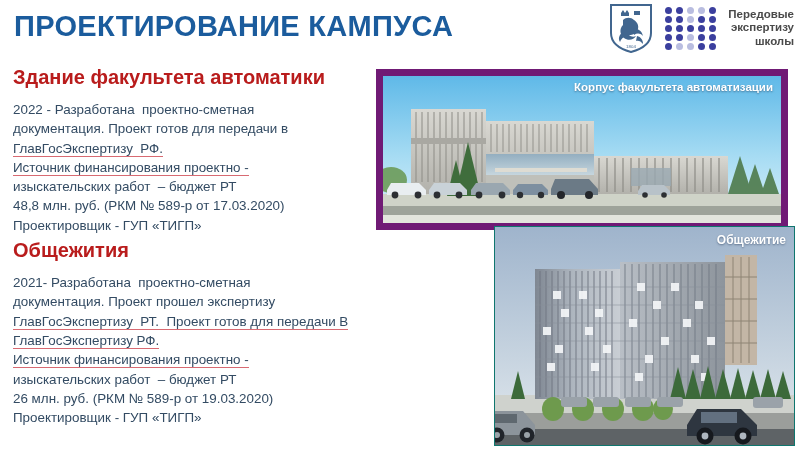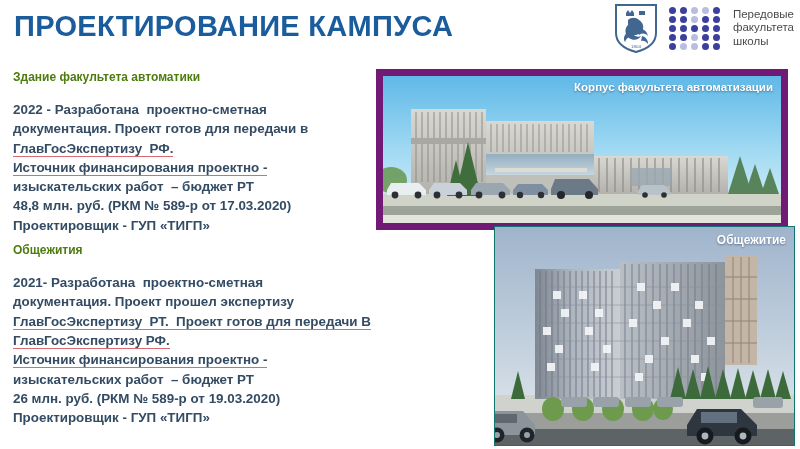--- a/index.html
+++ b/index.html
@@ -20,32 +20,31 @@
   .brand{
     position:absolute;right:6px;top:2px;
     display:flex;align-items:center;gap:10px;height:52px;
   }
   .shield{width:44px;height:50px;display:block;}
   .dotgrid{display:grid;grid-template-columns:repeat(5,10px);grid-template-rows:repeat(5,8px);
            gap:1px;width:55px;}
   .dot{width:7px;height:7px;border-radius:50%;background:#3b3f9e;align-self:center;justify-self:center;}
   .dot.pale{background:#b9bde0;}
   .brandtext{
-    font-size:11.5px;line-height:13.5px;font-weight:normal;color:#4a4a4a;white-space:nowrap;
+    font-size:11.5px;line-height:13.5px;font-weight:bold;color:#4a4a4a;white-space:nowrap;text-align:right;
   }
 
   
   .col-left{position:absolute;left:13px;top:68px;width:380px;}
   .sec-head{
-    font-size:12px;font-weight:bold;color:#4d7c0f;margin:0 0 14px 0;line-height:18px;
+    font-size:20px;font-weight:bold;color:#b91c1c;margin:0 0 14px 0;line-height:18px;
   }
   .body-text{
     font-size:13.4px;line-height:19.3px;color:#334b63;margin:0;
     white-space:pre-wrap;
-    font-weight:bold;
   }
   .sec2{margin-top:6px;}
   .u{border-bottom:1px solid #d86a72;padding-bottom:0px;}
 
   
   .photo{position:absolute;overflow:hidden;background:#bcd;}
   .photo-top{left:376px;top:69px;width:398px;height:147px;border:7px solid #701a75;}
   .photo-bot{left:494px;top:226px;width:299px;height:218px;border:1px solid #0f766e;}
   .cap{
     position:absolute;right:8px;top:5px;z-index:6;
@@ -105,21 +104,21 @@
         <i class="dot"></i>
       <i class="dot"></i>
         <i class="dot pale"></i>
         <i class="dot pale"></i>
         <i class="dot"></i>
         <i class="dot"></i>
     </span>
 
     <div class="brandtext">
       <div>Передовые</div>
-      <div>факультета</div>
+      <div>экспертизу</div>
       <div>школы</div>
     </div>
   </div>
 
   <div class="col-left">
 
     <div>
       <p class="sec-head">Здание факультета автоматики</p>
       <p class="body-text"><span>2022 - Разработана  проектно-сметная</span>
 <span>документация. Проект готов для передачи в</span>

